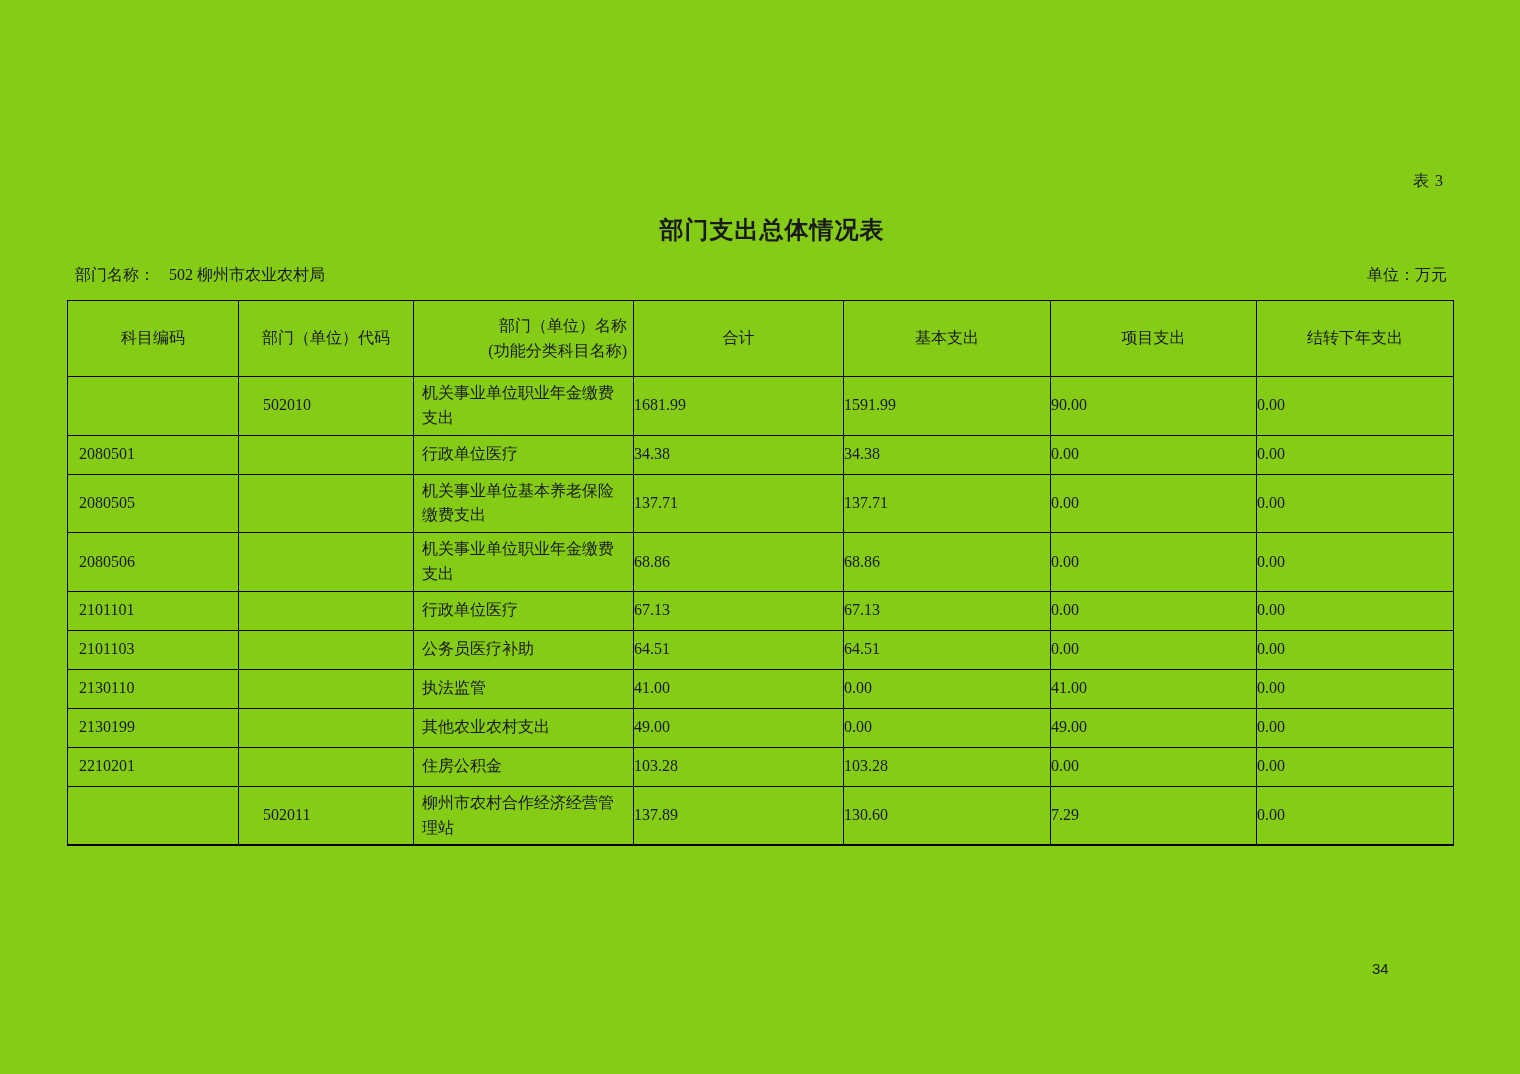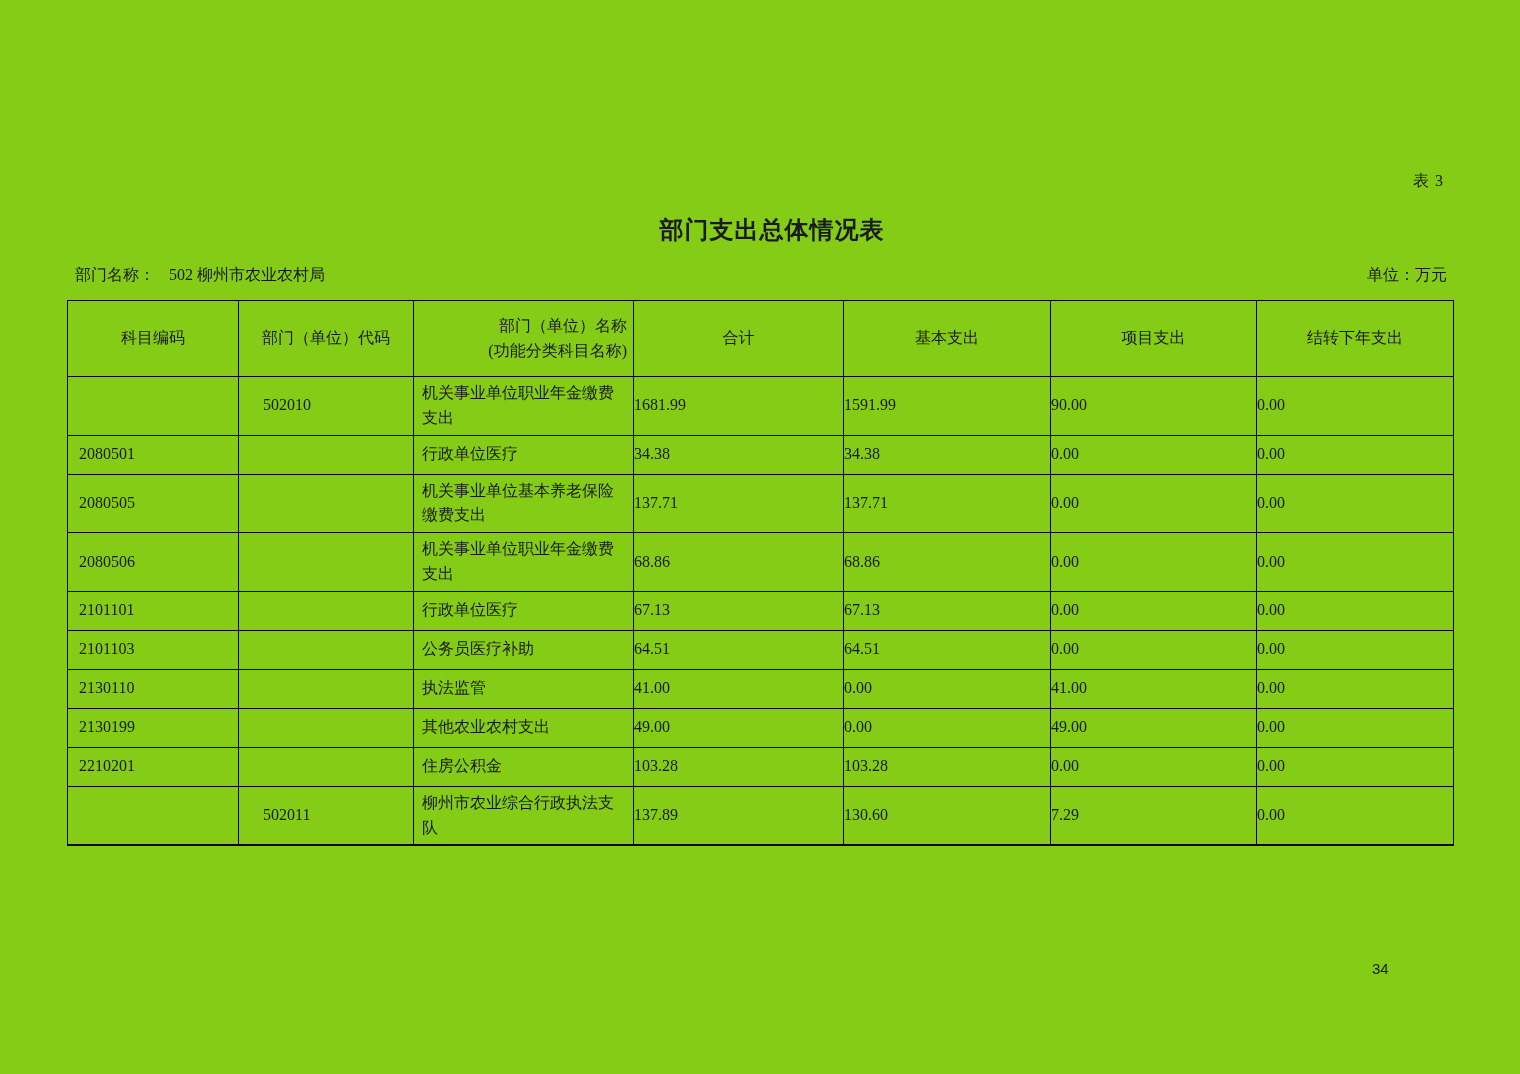--- a/index.html
+++ b/index.html
@@ -201,21 +201,21 @@
           <td class="al c-dept"></td>
           <td class="al c-name">住房公积金</td>
           <td class="ar">103.28</td>
           <td class="ar">103.28</td>
           <td class="ar">0.00</td>
           <td class="ar">0.00</td>
         </tr>
         <tr>
           <td class="al c-code"></td>
           <td class="al c-dept">502011</td>
-          <td class="al c-name">柳州市农业综合行政执法支队</td>
+          <td class="al c-name">柳州市农村合作经济经营管理站</td>
           <td class="ar">137.89</td>
           <td class="ar">130.60</td>
           <td class="ar">7.29</td>
           <td class="ar">0.00</td>
         </tr>
       </tbody>
   </table>
 
   <div class="page-number">34</div>
 

